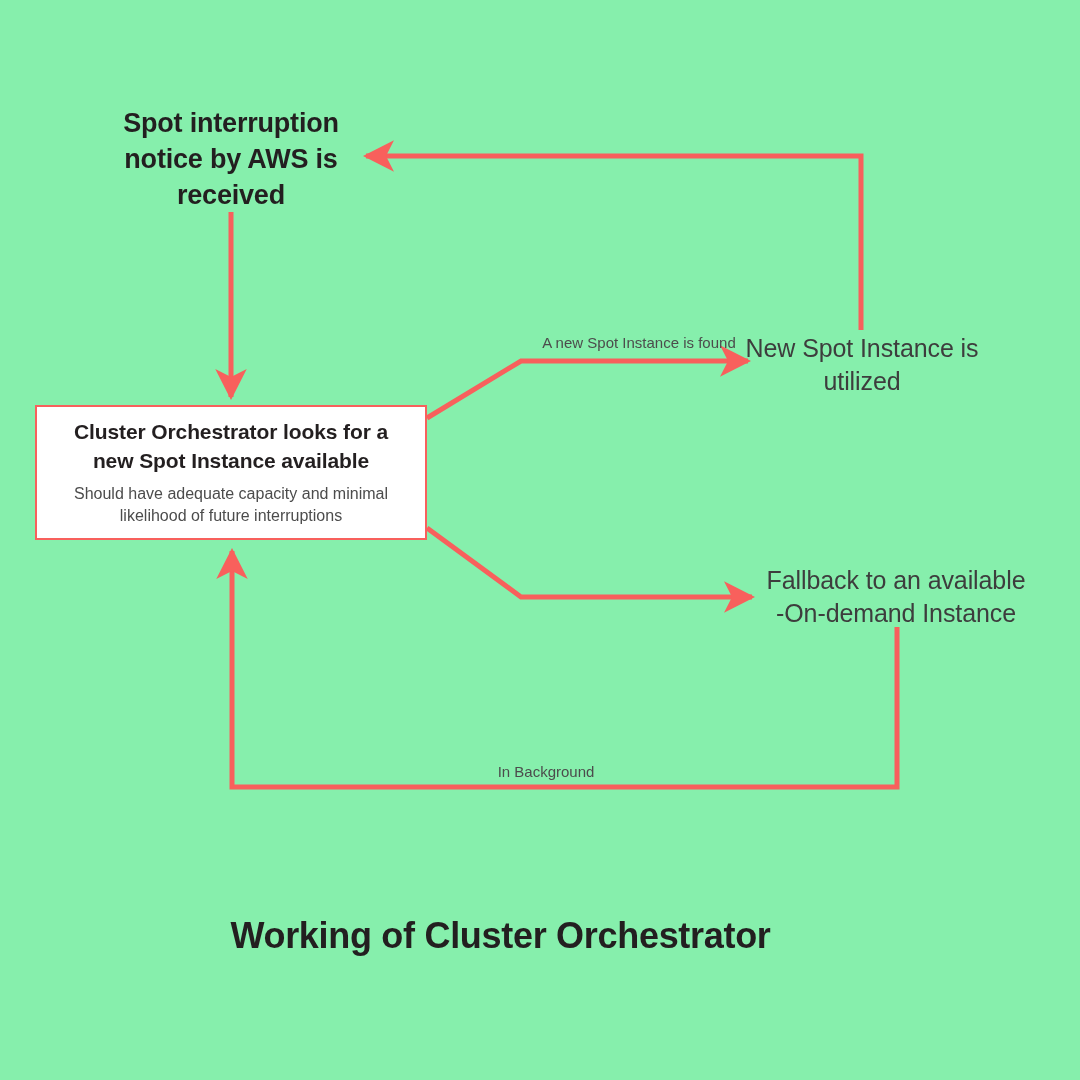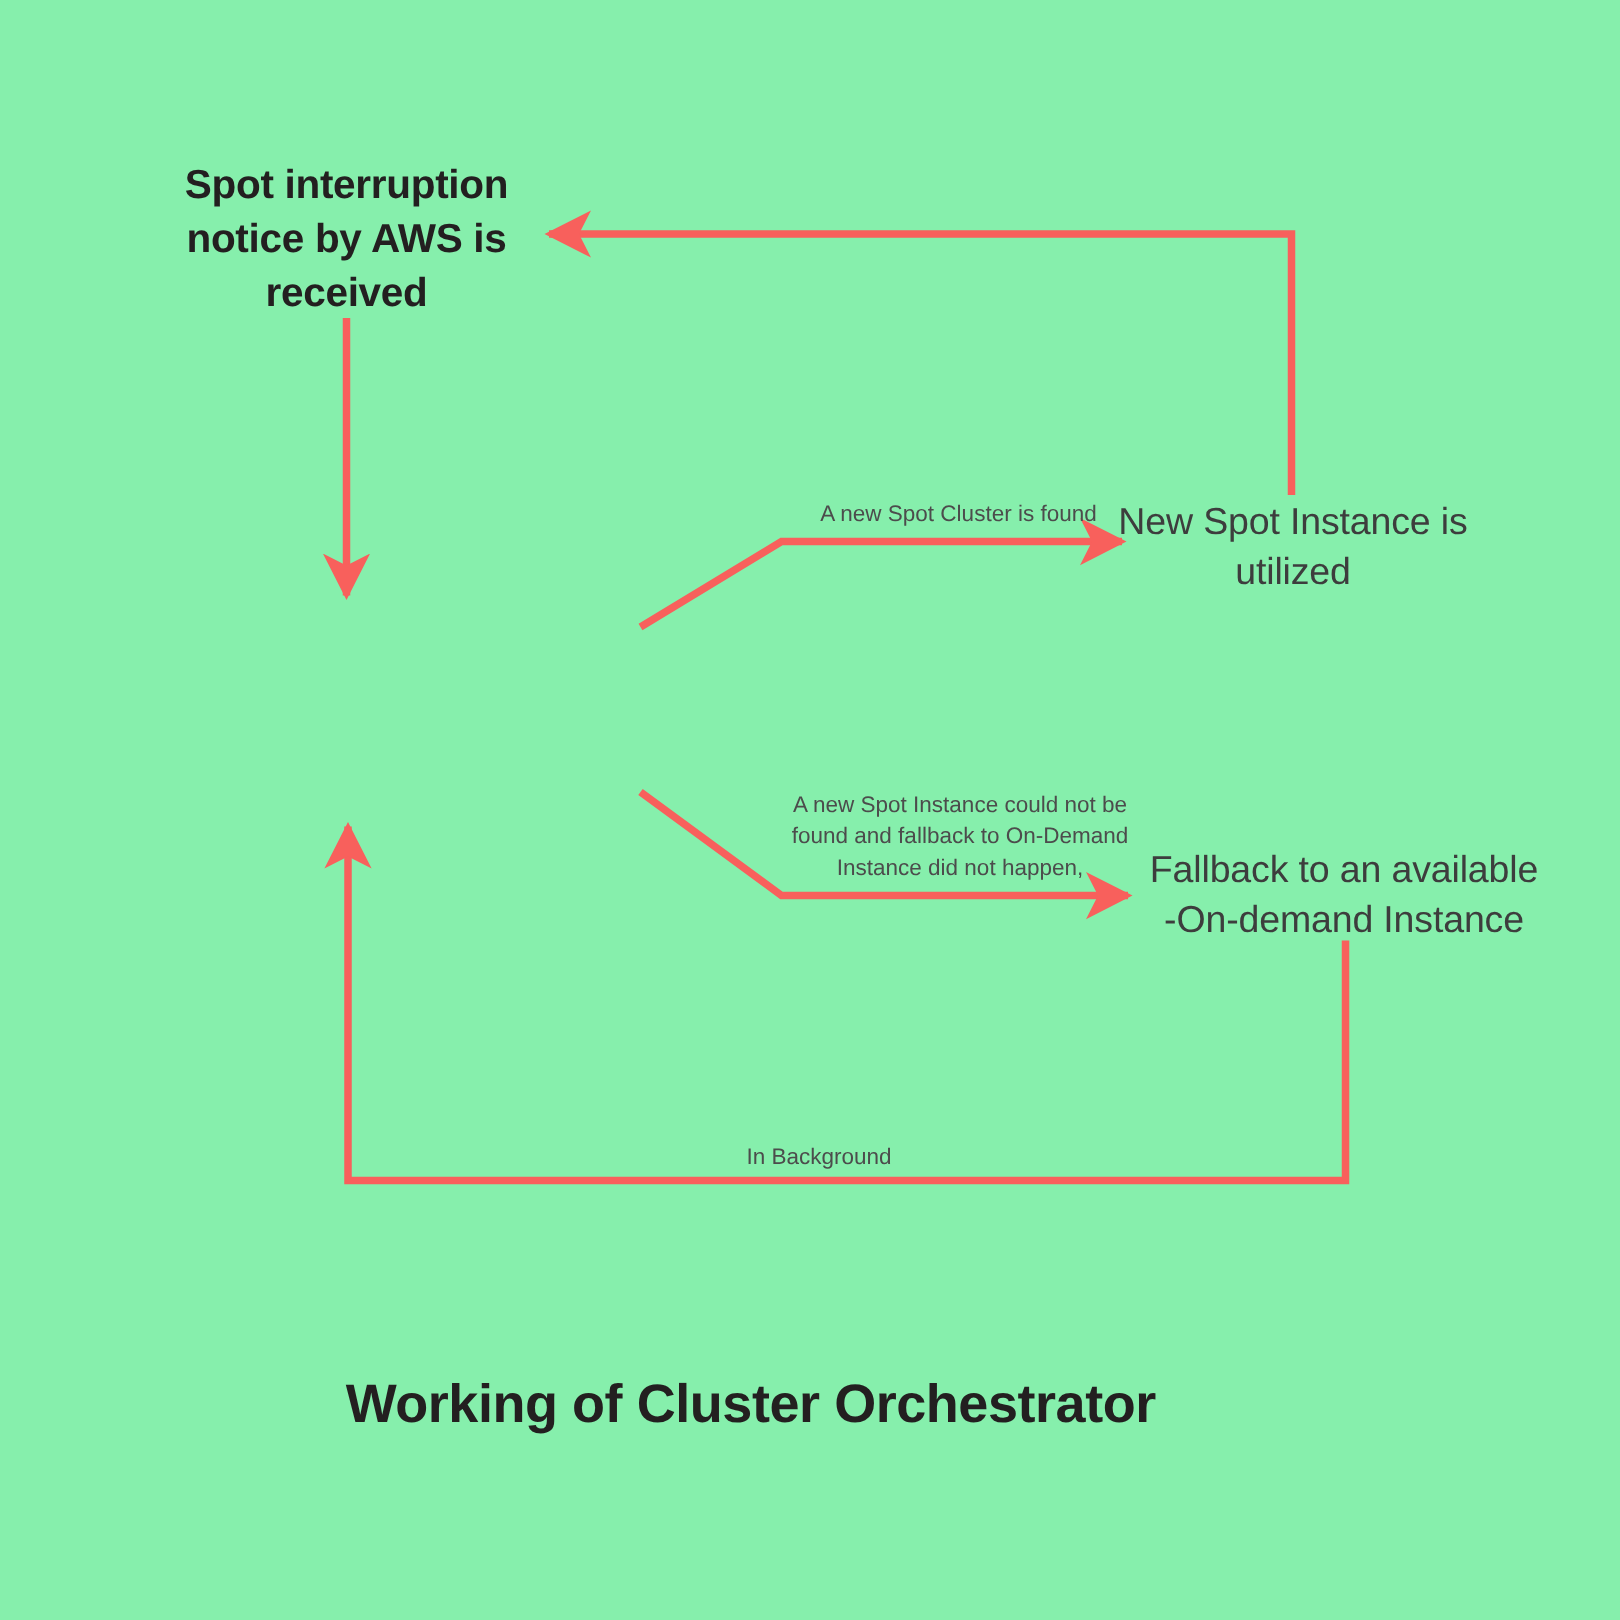--- a/index.html
+++ b/index.html
@@ -164,26 +164,29 @@
       <path d="M427,418 L521,361 L748,361" marker-end="url(#ah)"></path>
 
       <path d="M427,528 L521,597 L752,597" marker-end="url(#ah)"></path>
 
       <path d="M897,627 L897,787 L232,787 L232,551" marker-end="url(#ah)"></path>
     </g>
   </svg>
 
   <div class="node-heading" id="node-spot-interruption">Spot interruption notice by AWS is received</div>
 
+  <div id="node-orchestrator-box">
+    <div id="orchestrator-title">Cluster Orchestrator looks for a new Spot Instance available</div>
+    <div id="orchestrator-subtitle">Should have adequate capacity and minimal likelihood of future interruptions</div>
+  </div>
 
   <div class="node-outcome" id="node-fallback-ondemand">Fallback to an available -On-demand Instance</div>
 
   <div class="node-outcome" id="node-new-spot-utilized">New Spot Instance is utilized</div>
 
-  <div class="edge-label" id="label-spot-found">A new Spot Cluster is found</div>
+  <div class="edge-label" id="label-spot-found">A new Spot Instance is found</div>
 
-  <div class="edge-label" id="label-spot-not-found">A new Spot Instance could not be found and fallback to On-Demand Instance did not happen,</div>
 
   <div class="edge-label" id="label-in-background">In Background</div>
 
   <div id="diagram-title">Working of Cluster Orchestrator</div>
 
 </div>
 
 </body></html>

